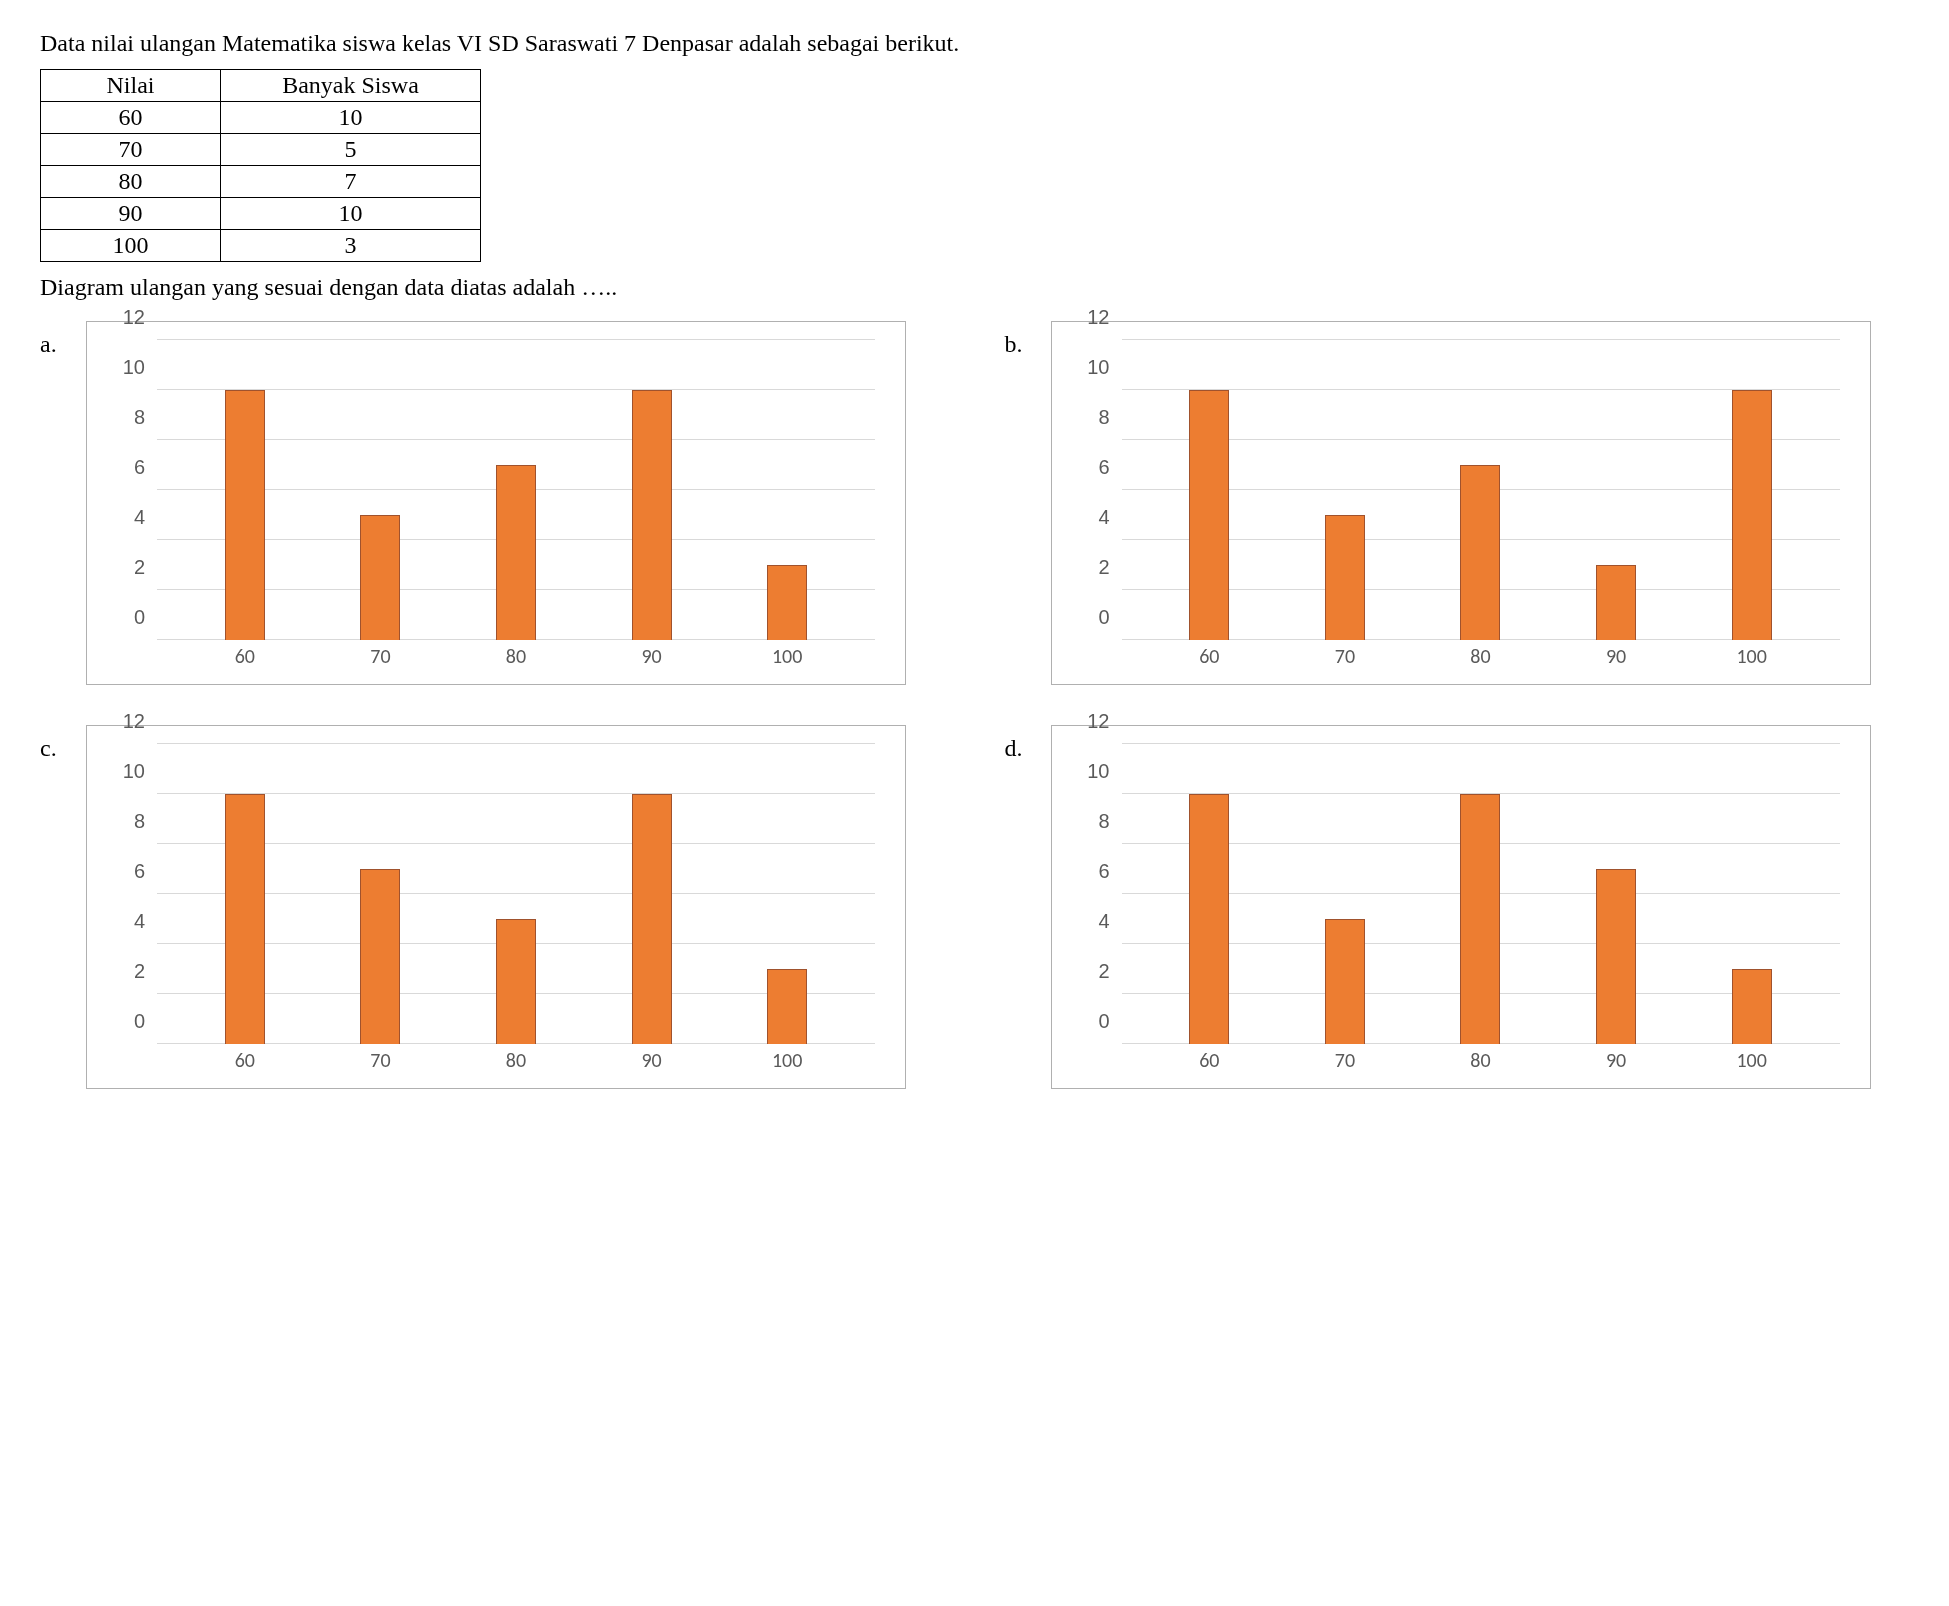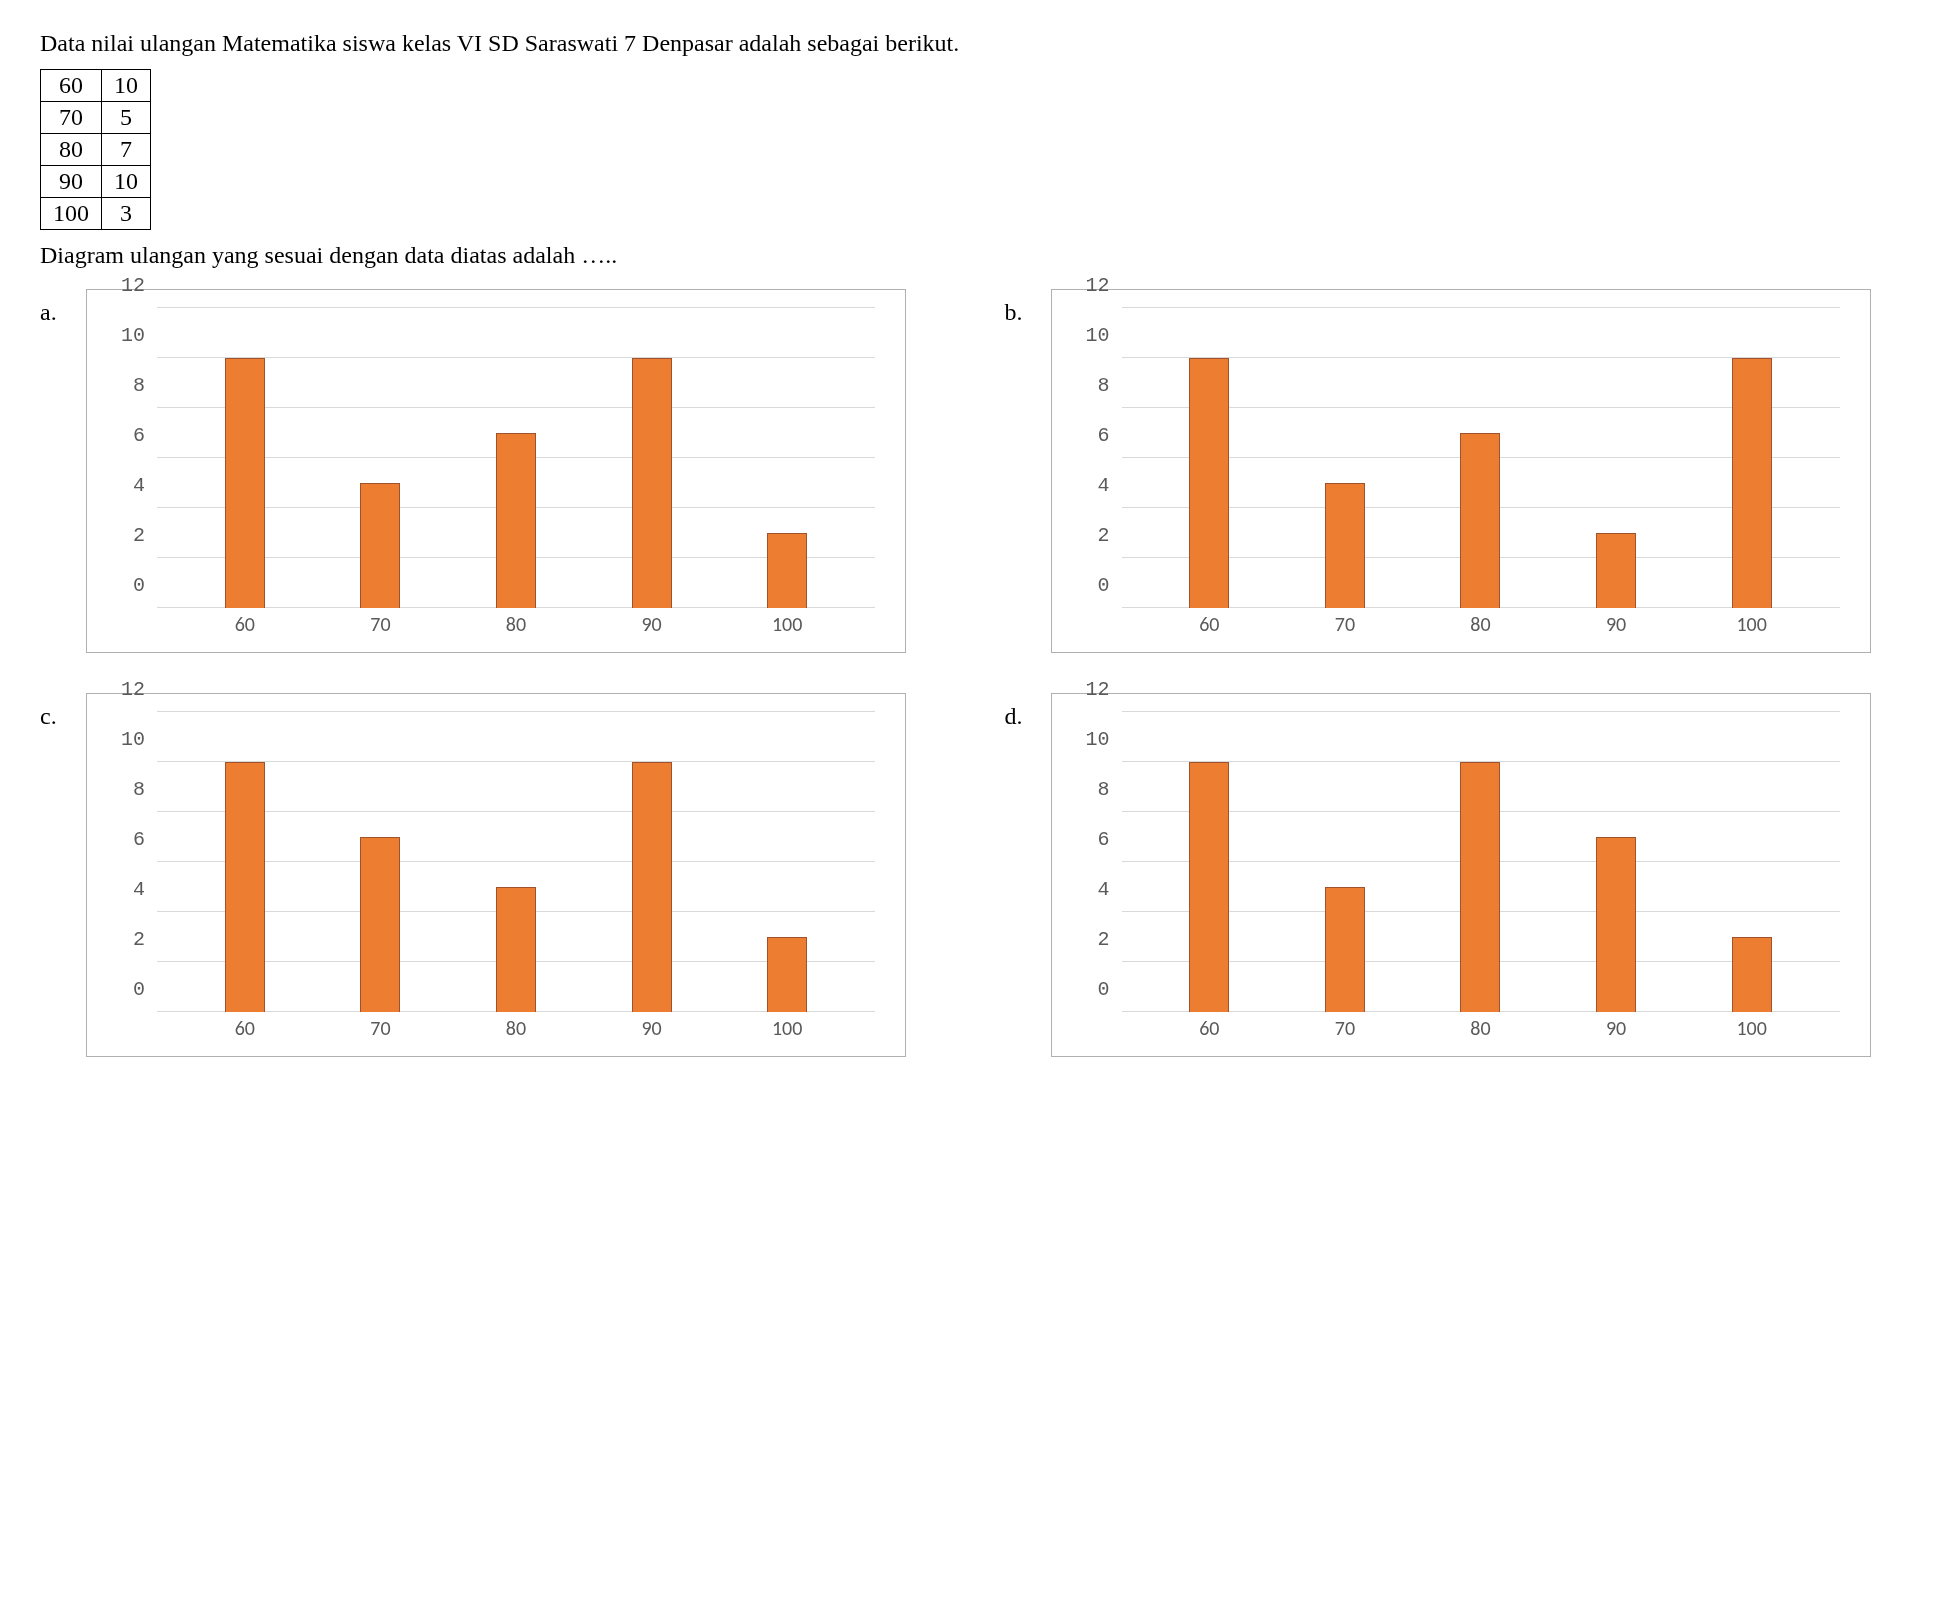--- a/index.html
+++ b/index.html
@@ -78,21 +78,21 @@
       position: absolute;
       left: 0;
       top: 0;
       bottom: 30px;
       width: 44px;
     }
     .y-label {
       position: absolute;
       right: 6px;
       transform: translateY(-50%);
-      font-family: Liberation Mono, monospace;
+      font-family: Liberation Sans, sans-serif;
       font-size: 20px;
       color: #5a5a5a;
       text-align: right;
     }
     .bars {
       position: absolute;
       left: 0;
       right: 0;
       bottom: 0;
       top: 0;
@@ -132,20 +132,24 @@
       color: #5a5a5a;
     }
   </style>
 </head>
 <body>
 
 <div class="intro">Data nilai ulangan Matematika siswa kelas VI SD Saraswati 7 Denpasar adalah sebagai berikut.</div>
 
 <table class="data-table">
   <tbody>
+      <tr>
+    <td class="col-nilai">Nilai</td>
+    <td class="col-siswa">Banyak Siswa</td>
+  </tr>
   <tr>
     <td>60</td>
     <td>10</td>
   </tr>
   <tr>
     <td>70</td>
     <td>5</td>
   </tr>
   <tr>
     <td>80</td>

